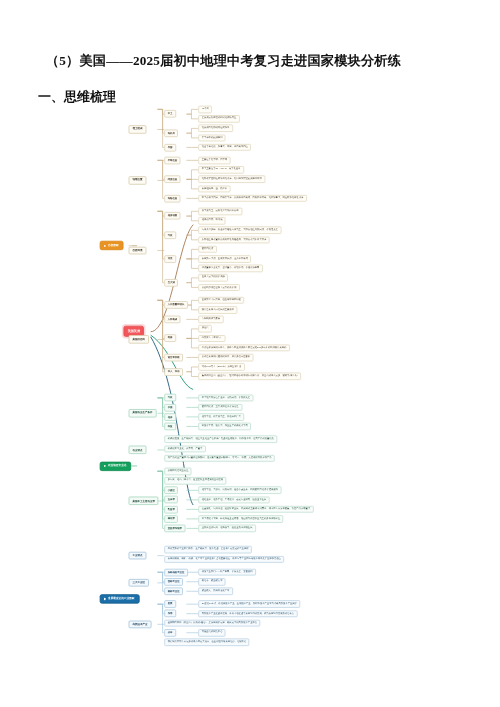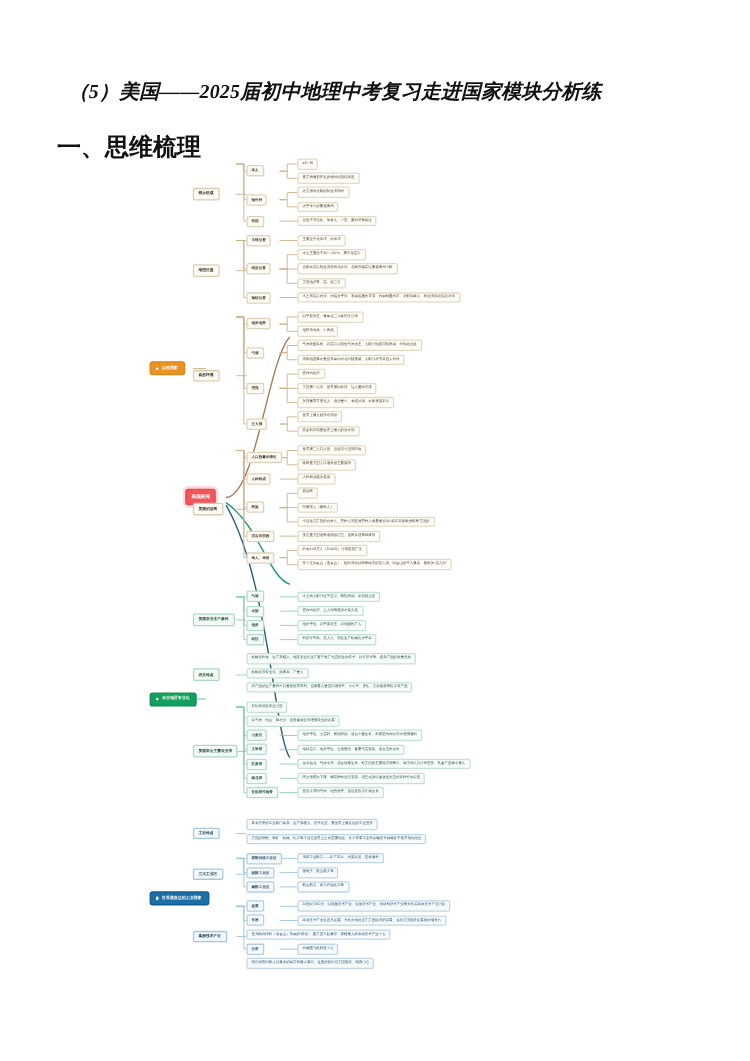--- a/index.html
+++ b/index.html
@@ -10,26 +10,26 @@
     color:#222;
     overflow:hidden;
     position:relative;
   }
   .page{position:relative;width:500px;height:707px;}
 
   .doc-title{
     position:absolute;left:0;top:52px;width:447px;
     text-align:center;
     font-family:"Liberation Serif","DejaVu Serif",serif;
-    font-weight:bold;font-size:13.2px;letter-spacing:.2px;color:#111;font-style:italic;
+    font-weight:bold;font-size:13.2px;letter-spacing:.2px;color:#111;
   }
   .doc-subtitle{
     position:absolute;left:38px;top:88px;
     font-family:"Liberation Serif","DejaVu Serif",serif;
-    font-weight:bold;font-size:16px;color:#111;
+    font-weight:bold;font-size:13px;color:#111;
   }
 
   .map{position:absolute;left:0;top:104px;width:500px;height:560px;}
   .map svg.links{position:absolute;left:0;top:0;width:500px;height:560px;overflow:visible;}
 
   
   .node{
     position:absolute;
     box-sizing:border-box;
     display:flex;align-items:center;

